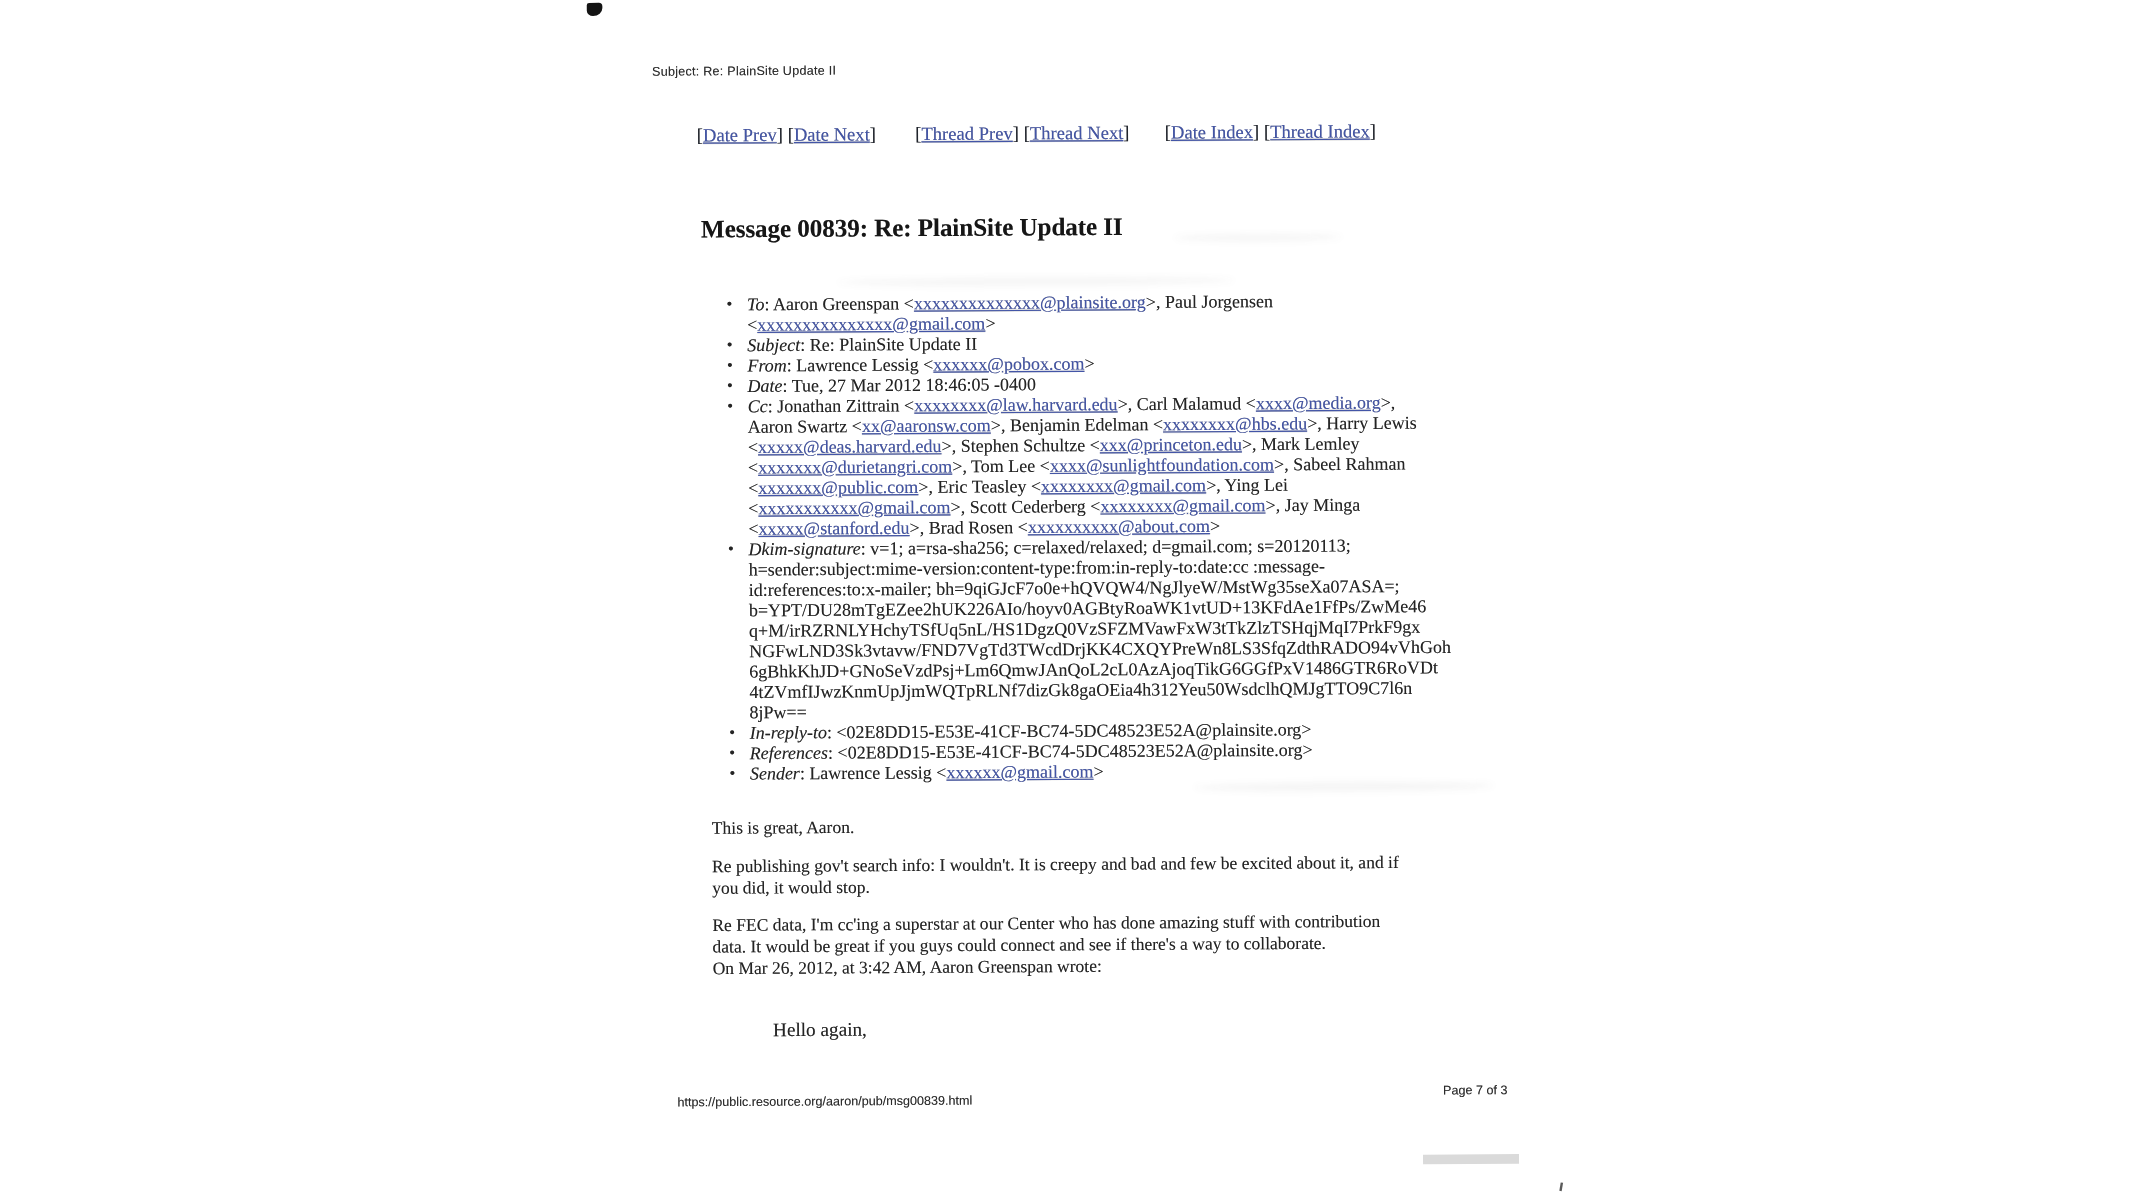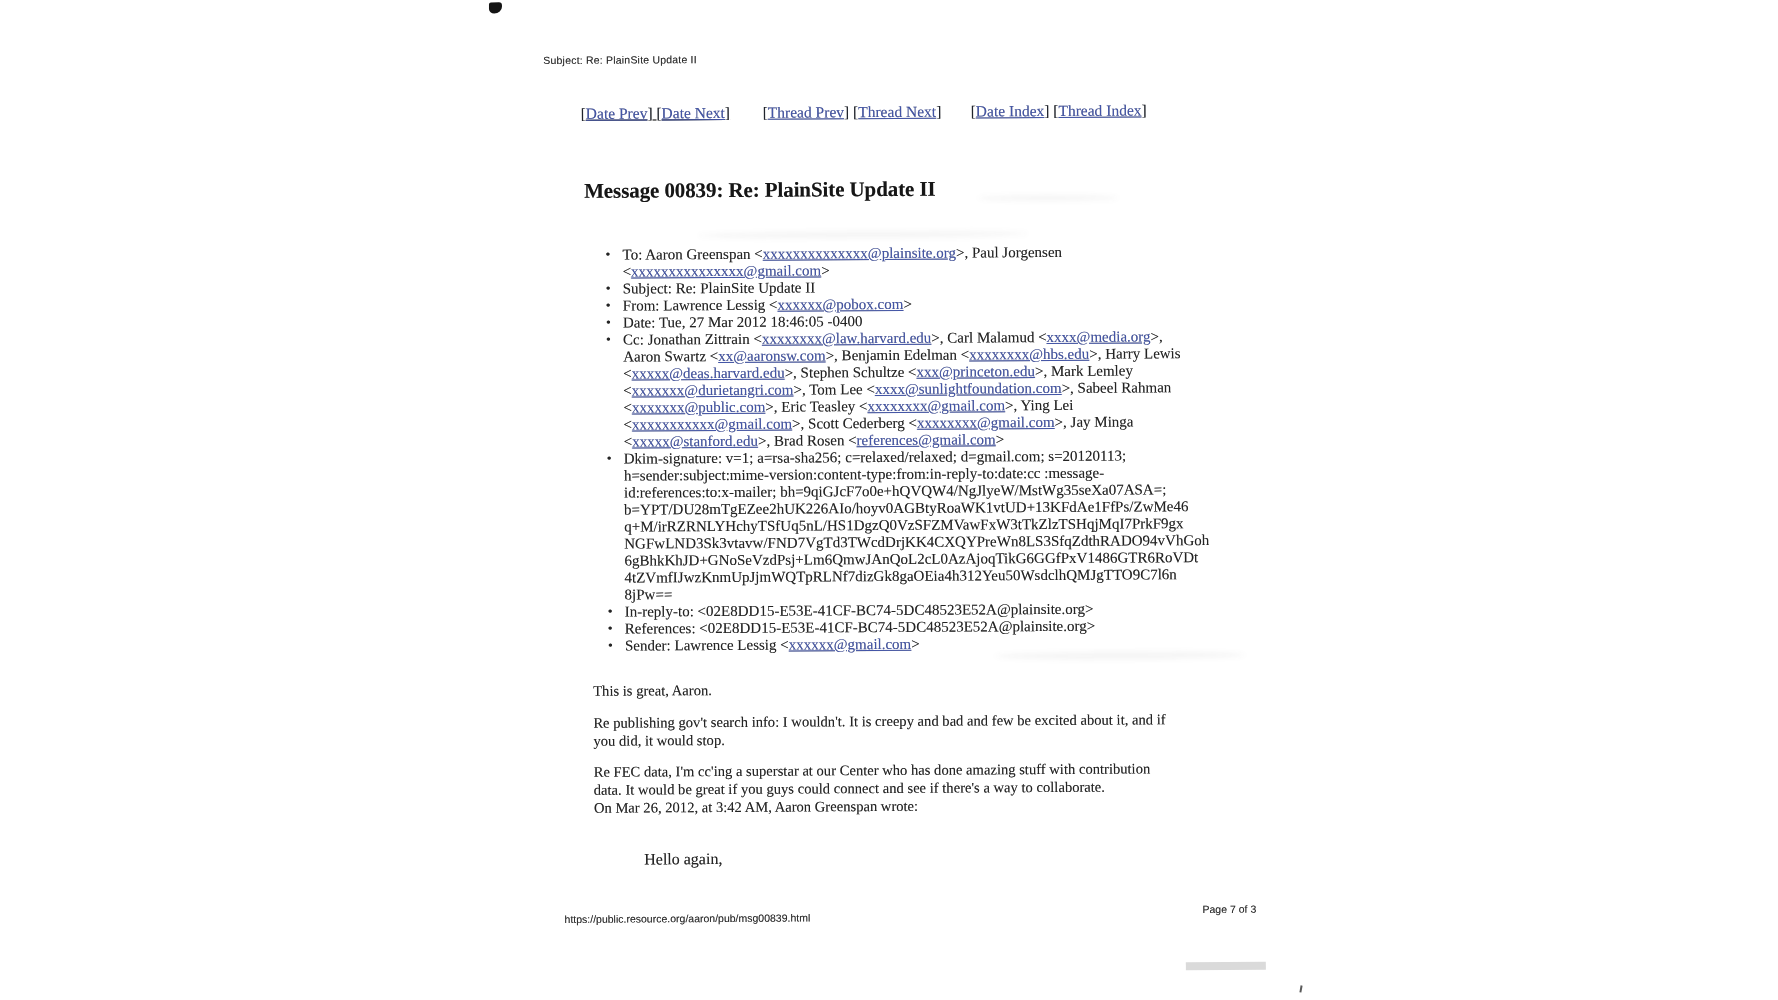--- a/index.html
+++ b/index.html
@@ -19,34 +19,34 @@
     font-size:10.5px;color:#2b2b2b;letter-spacing:.2px;}
   .footer-url{position:absolute;left:562px;top:911px;
     font-family:"Liberation Sans","DejaVu Sans",sans-serif;
     font-size:10.5px;color:#2b2b2b;}
   .footer-page{position:absolute;left:1200px;top:905px;
     font-family:"Liberation Sans","DejaVu Sans",sans-serif;
     font-size:10.5px;color:#2b2b2b;}
   
   .nav{position:absolute;left:583px;top:103px;width:700px;height:22px;font-size:15.5px;}
   .nav-group{position:absolute;top:0;white-space:nowrap;}
-  .nav-g0{left:0;text-decoration:underline;}
+  .nav-g0{left:0;}
   .nav-g1{left:182px;}
   .nav-g2{left:390px;}
   .nav-item{color:#20242c;}
   a.lnk{color:var(--link,#4355a7);text-decoration:underline;cursor:pointer;}
   
   .title{position:absolute;left:586px;top:177px;margin:0;
     font-size:21px;font-weight:bold;letter-spacing:-0.1px;color:#161616;}
   
   .headers{position:absolute;left:608px;top:245px;width:680px;
     font-size:15px;line-height:17px;}
   .h-item{position:relative;padding-left:16px;}
   .bullet{position:absolute;left:-1px;top:-1px;font-size:14px;}
-  .lbl{}
+  .lbl{font-style:italic;}
   .h-line{white-space:nowrap;}
   
   .body-text{position:absolute;left:592px;top:681px;width:680px;
     font-size:14.6px;line-height:17.8px;}
   .para{margin:0 0 14px 0;white-space:pre-line;}
   .quote{position:absolute;left:642px;top:849px;font-size:16px;}
   
   .mark-top{position:absolute;left:492px;top:0;width:13px;height:11px;
     background:#141414;border-radius:2px 3px 60% 40%;}
   .gray-rect{position:absolute;left:1183px;top:964px;width:80px;height:8px;background:#dadada;}
@@ -89,21 +89,21 @@
       <div class="h-item">
         <div class="h-line"><span class="bullet">•</span><span class="lbl">Date</span><span>: Tue, 27 Mar 2012 18:46:05 -0400</span></div>
       </div>
       <div class="h-item">
         <div class="h-line"><span class="bullet">•</span><span class="lbl">Cc</span><span>: Jonathan Zittrain &lt;</span><a class="lnk" href="#">xxxxxxxx@law.harvard.edu</a><span>&gt;, Carl Malamud &lt;</span><a class="lnk" href="#">xxxx@media.org</a><span>&gt;,</span></div>
         <div class="h-line"><span>Aaron Swartz &lt;</span><a class="lnk" href="#">xx@aaronsw.com</a><span>&gt;, Benjamin Edelman &lt;</span><a class="lnk" href="#">xxxxxxxx@hbs.edu</a><span>&gt;, Harry Lewis</span></div>
         <div class="h-line"><span>&lt;</span><a class="lnk" href="#">xxxxx@deas.harvard.edu</a><span>&gt;, Stephen Schultze &lt;</span><a class="lnk" href="#">xxx@princeton.edu</a><span>&gt;, Mark Lemley</span></div>
         <div class="h-line"><span>&lt;</span><a class="lnk" href="#">xxxxxxx@durietangri.com</a><span>&gt;, Tom Lee &lt;</span><a class="lnk" href="#">xxxx@sunlightfoundation.com</a><span>&gt;, Sabeel Rahman</span></div>
         <div class="h-line"><span>&lt;</span><a class="lnk" href="#">xxxxxxx@public.com</a><span>&gt;, Eric Teasley &lt;</span><a class="lnk" href="#">xxxxxxxx@gmail.com</a><span>&gt;, Ying Lei</span></div>
         <div class="h-line"><span>&lt;</span><a class="lnk" href="#">xxxxxxxxxxx@gmail.com</a><span>&gt;, Scott Cederberg &lt;</span><a class="lnk" href="#">xxxxxxxx@gmail.com</a><span>&gt;, Jay Minga</span></div>
-        <div class="h-line"><span>&lt;</span><a class="lnk" href="#">xxxxx@stanford.edu</a><span>&gt;, Brad Rosen &lt;</span><a class="lnk" href="#">references@gmail.com</a><span>&gt;</span></div>
+        <div class="h-line"><span>&lt;</span><a class="lnk" href="#">xxxxx@stanford.edu</a><span>&gt;, Brad Rosen &lt;</span><a class="lnk" href="#">xxxxxxxxxx@about.com</a><span>&gt;</span></div>
       </div>
       <div class="h-item">
         <div class="h-line"><span class="bullet">•</span><span class="lbl">Dkim-signature</span><span>: v=1; a=rsa-sha256; c=relaxed/relaxed; d=gmail.com; s=20120113;</span></div>
         <div class="h-line"><span>h=sender:subject:mime-version:content-type:from:in-reply-to:date:cc :message-</span></div>
         <div class="h-line"><span>id:references:to:x-mailer; bh=9qiGJcF7o0e+hQVQW4/NgJlyeW/MstWg35seXa07ASA=;</span></div>
         <div class="h-line"><span>b=YPT/DU28mTgEZee2hUK226AIo/hoyv0AGBtyRoaWK1vtUD+13KFdAe1FfPs/ZwMe46</span></div>
         <div class="h-line"><span>q+M/irRZRNLYHchyTSfUq5nL/HS1DgzQ0VzSFZMVawFxW3tTkZlzTSHqjMqI7PrkF9gx</span></div>
         <div class="h-line"><span>NGFwLND3Sk3vtavw/FND7VgTd3TWcdDrjKK4CXQYPreWn8LS3SfqZdthRADO94vVhGoh</span></div>
         <div class="h-line"><span>6gBhkKhJD+GNoSeVzdPsj+Lm6QmwJAnQoL2cL0AzAjoqTikG6GGfPxV1486GTR6RoVDt</span></div>
         <div class="h-line"><span>4tZVmfIJwzKnmUpJjmWQTpRLNf7dizGk8gaOEia4h312Yeu50WsdclhQMJgTTO9C7l6n</span></div>

